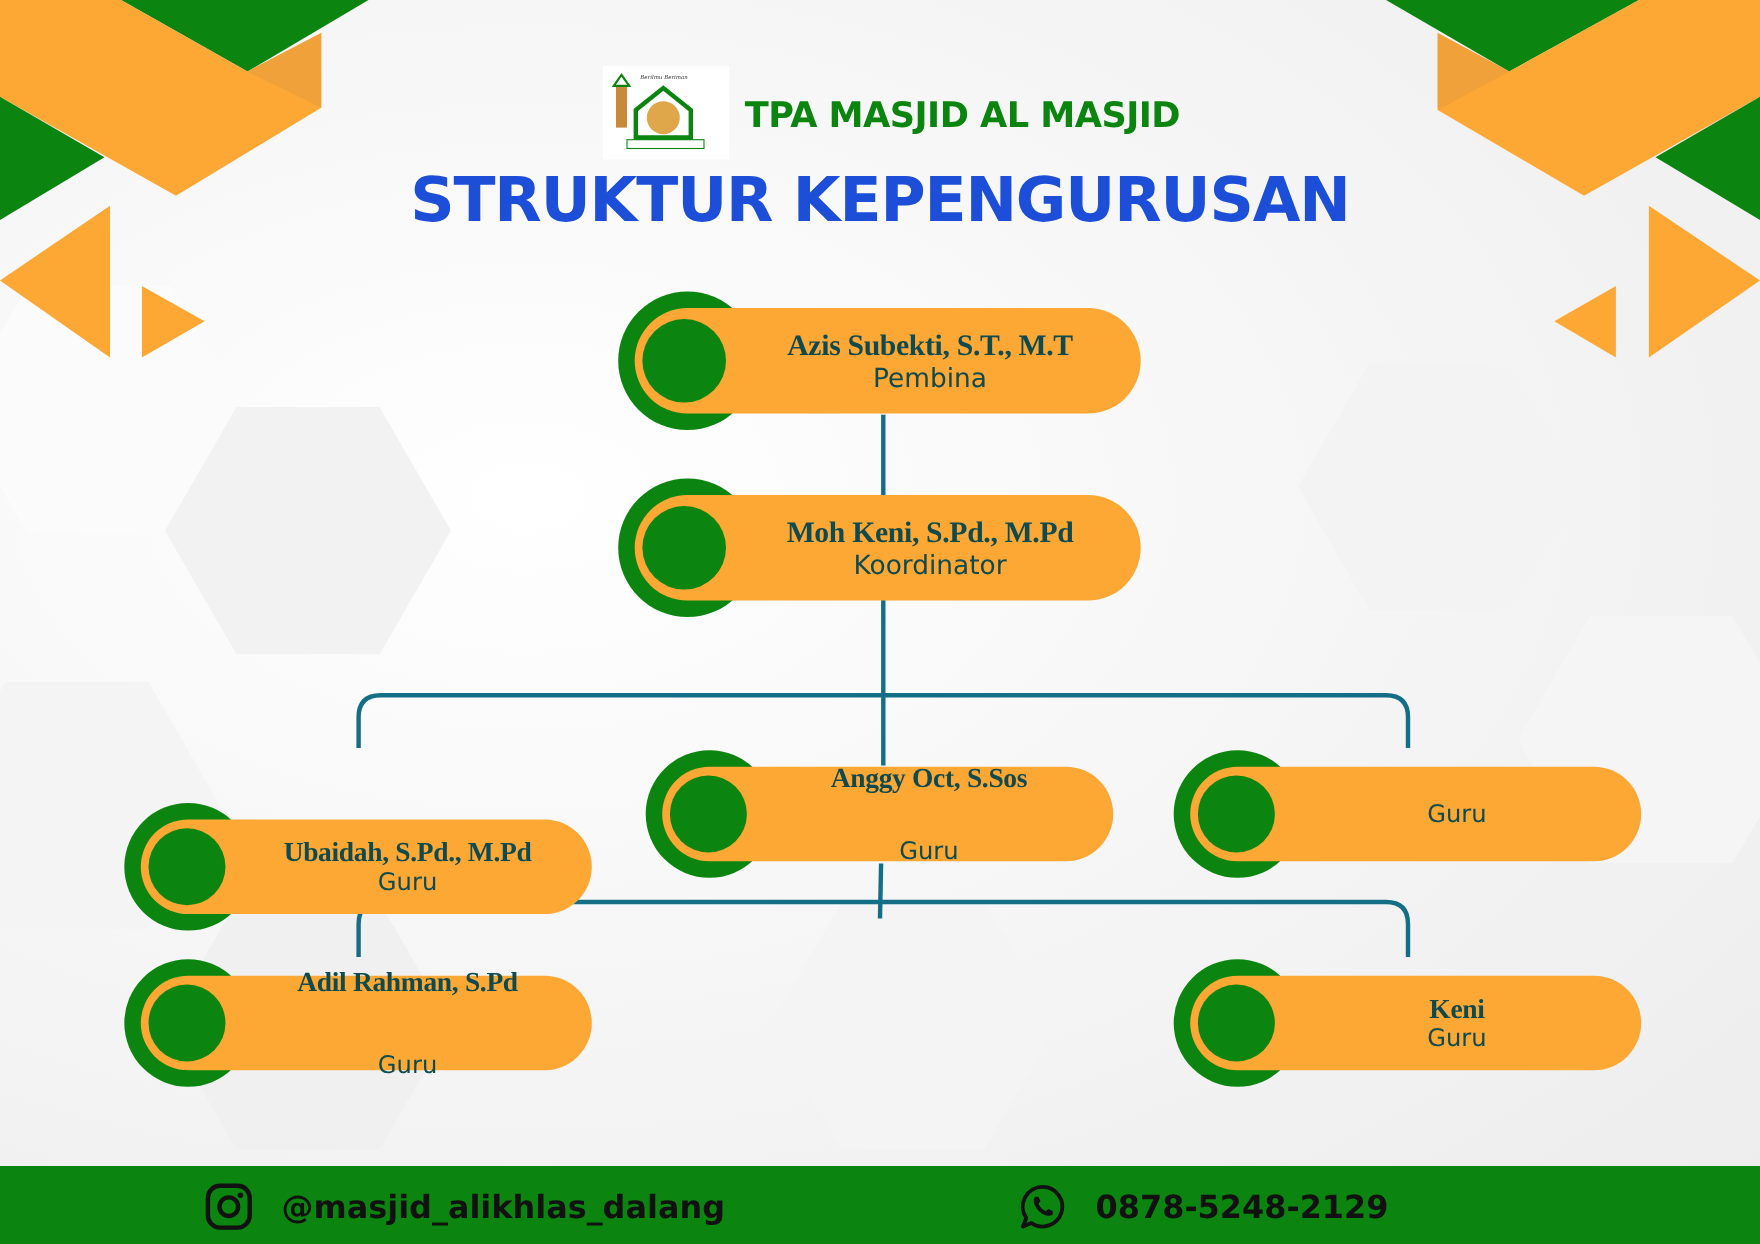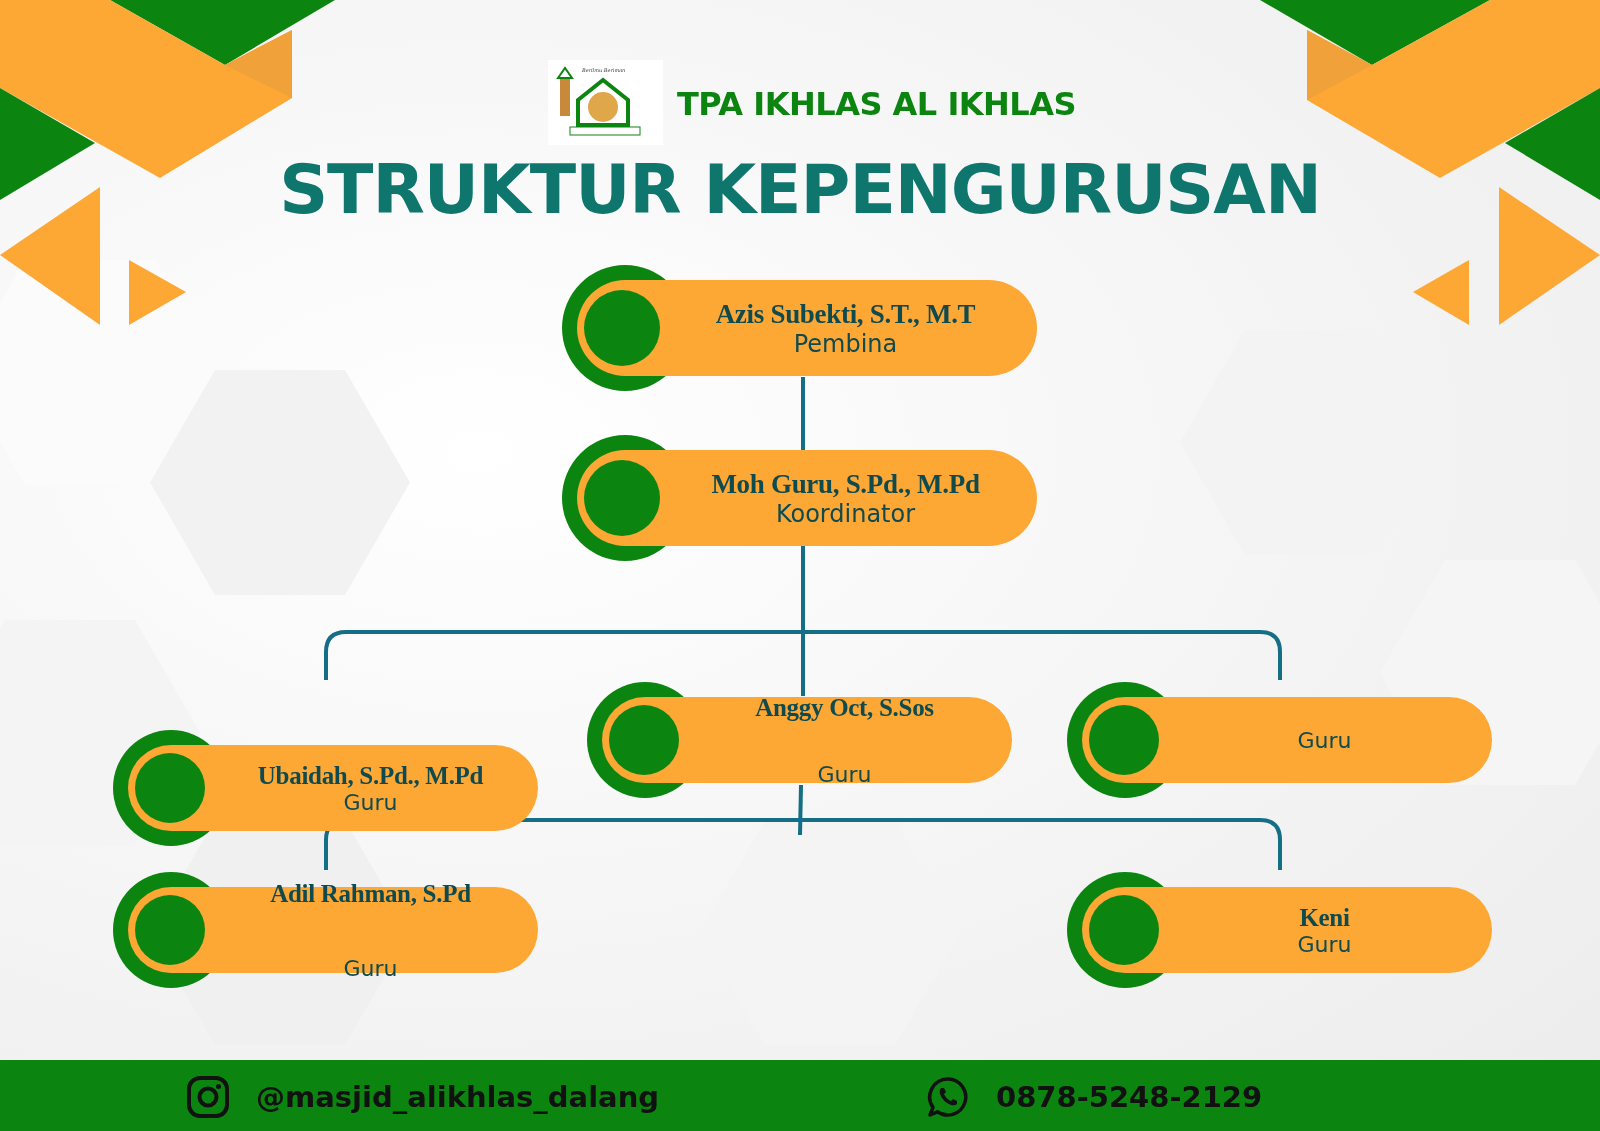--- a/index.html
+++ b/index.html
@@ -3,21 +3,21 @@
 <meta charset="utf-8">
 <style>
   html, body { margin:0; padding:0; }
   body { width:1600px; height:1131px; position:relative; overflow:hidden; background:#f7f7f7; font-family:"Liberation Sans", sans-serif; }
   .bg { position:absolute; inset:0; background:
       radial-gradient(ellipse at 30% 40%, #ffffff 0%, #f3f3f3 60%, #ececec 100%); }
   .hex { position:absolute; background:#fbfbfb; clip-path:polygon(25% 0,75% 0,100% 50%,75% 100%,25% 100%,0 50%); box-shadow:none; }
   .deco { position:absolute; inset:0; pointer-events:none; }
   .logo { position:absolute; left:548px; top:60px; width:115px; height:85px; background:#fff; }
   .brand { position:absolute; left:677px; top:85px; font-family:"DejaVu Sans", sans-serif; font-weight:bold; font-size:32px; color:#0b8510; letter-spacing:-0.5px; }
-  .title { position:absolute; left:0; width:1600px; top:150px; text-align:center; font-family:"DejaVu Sans", sans-serif; font-weight:bold; font-size:68px; color:#0f766e; letter-spacing:-1px; }
+  .title { position:absolute; left:0; width:1600px; top:150px; text-align:center; font-family:"DejaVu Sans", sans-serif; font-weight:bold; font-size:56px; color:#1d4ed8; letter-spacing:-1px; }
   .lines { position:absolute; inset:0; }
   .card { position:absolute; height:96px; }
   .card .ring { position:absolute; left:0; top:-15px; width:126px; height:126px; border-radius:50%; background:#0b8510; }
   .card .pill { position:absolute; left:15px; top:0; height:96px; border-radius:48px; background:#fda734; right:0; }
   .card .inner { position:absolute; left:22px; top:10px; width:76px; height:76px; border-radius:50%; background:#0b8510; border:0; }
   .card .txt { position:absolute; top:0; height:96px; display:flex; flex-direction:column; justify-content:center; align-items:center; }
   .card .name { font-family:Liberation Serif, serif; font-weight:bold; font-size:27px; color:#0f4a4f; white-space:nowrap; letter-spacing:-0.3px; }
   .card .role { font-family:"DejaVu Sans", sans-serif; font-size:24px; color:#0f4a4f; white-space:nowrap; }
   .card.sm { height:86px; }
   .card.sm .ring { top:-15px; width:116px; height:116px; }
@@ -64,21 +64,21 @@
   <svg width="115" height="85" viewBox="0 0 115 85">
     <rect x="12" y="18" width="10" height="38" fill="#c88a3a"></rect>
     <polygon points="10,18 17,8 24,18" fill="none" stroke="#0b8510" stroke-width="2"></polygon>
     <polygon points="30,40 55,20 80,40 80,65 30,65" fill="none" stroke="#0b8510" stroke-width="4"></polygon>
     <circle cx="55" cy="47" r="15" fill="#e0a64a"></circle>
     <rect x="22" y="67" width="70" height="8" fill="none" stroke="#0b8510" stroke-width="1"></rect>
     <text x="34" y="12" font-size="5" fill="#333" font-family="DejaVu Serif, serif" font-style="italic">Berilmu Beriman</text>
   </svg>
 </div>
 
-<div class="brand">TPA IKHLAS AL IKHLAS</div>
+<div class="brand">TPA MASJID AL MASJID</div>
 <div class="title">STRUKTUR KEPENGURUSAN</div>
 
 <svg class="lines" width="1600" height="1131" viewBox="0 0 1600 1131">
   <g fill="none" stroke="#136e86" stroke-width="4">
     <line x1="803" y1="377" x2="803" y2="452"></line>
     <line x1="803" y1="545" x2="803" y2="696"></line>
     <path d="M326 680 L326 652 Q326 632 346 632 L1260 632 Q1280 632 1280 652 L1280 680"></path>
     <line x1="801" y1="785" x2="800" y2="835"></line>
     <path d="M326 870 L326 840 Q326 820 346 820 L1260 820 Q1280 820 1280 840 L1280 870"></path>
   </g>
@@ -92,21 +92,21 @@
     <div class="name">Azis Subekti, S.T., M.T</div>
     <div class="role">Pembina</div>
   </div>
 </div>
 
 <div class="card" style="left:562px;top:450px;width:475px;">
   <div class="ring"></div>
   <div class="pill"></div>
   <div class="inner"></div>
   <div class="txt" style="left:100px;right:8px;">
-    <div class="name">Moh Guru, S.Pd., M.Pd</div>
+    <div class="name">Moh Keni, S.Pd., M.Pd</div>
     <div class="role">Koordinator</div>
   </div>
 </div>
 
 <div class="card sm" style="left:113px;top:697px;width:425px;margin-top:48px;">
   <div class="ring"></div>
   <div class="pill"></div>
   <div class="inner"></div>
   <div class="txt" style="left:100px;right:10px;">
     <div class="name">Ubaidah, S.Pd., M.Pd</div>

